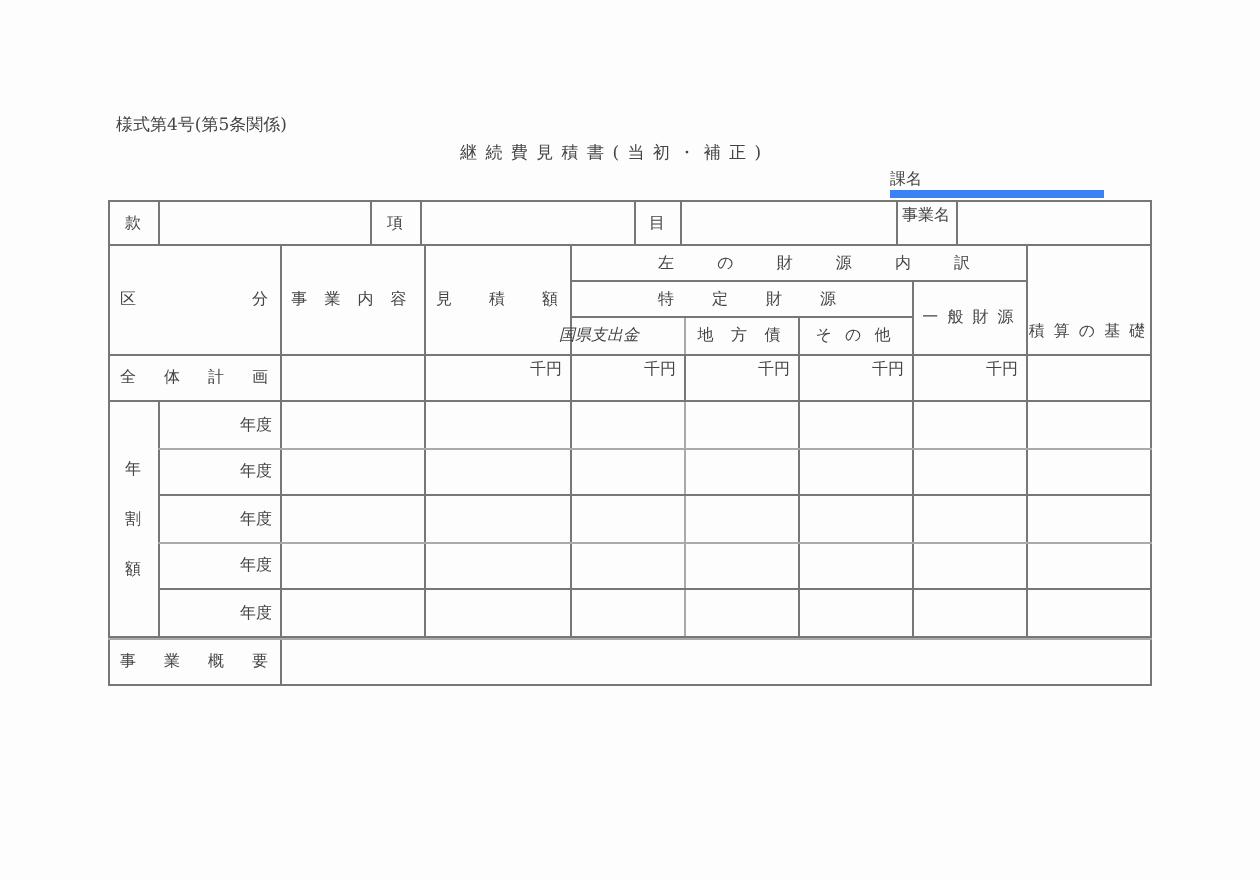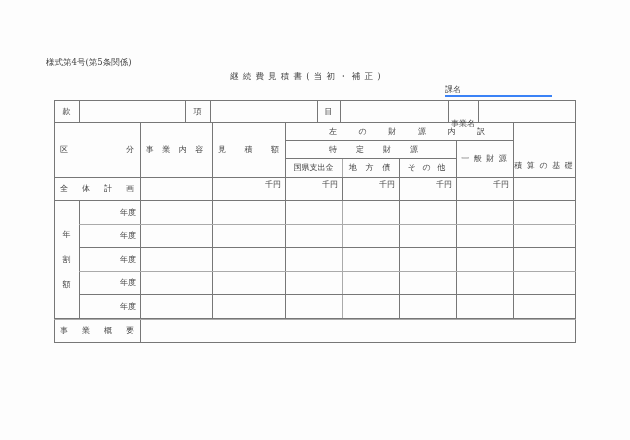--- a/index.html
+++ b/index.html
@@ -1,23 +1,23 @@
 <!DOCTYPE html>
 <html><head>
 <meta charset="utf-8">
 <style>
   html, body { margin:0; padding:0; }
   body {
     width:630px; height:440px; background:#fdfdfd; position:relative; overflow:hidden;
     font-family: "DejaVu Serif", "Liberation Serif", serif; color:#333;
   }
   .abs { position:absolute; }
-  .form-id { left:46px; top:57px; font-size:8.5px; color:#444;text-align:center; }
+  .form-id { left:58px; top:57px; font-size:8.5px; color:#444;text-align:center; }
   .title { left:230px; top:71px; font-size:8.5px; letter-spacing:4.2px; color:#444; white-space:nowrap; }
-  .section { left:445px; top:84px; width:107px; height:11px; font-size:8px; color:#444; border-bottom:2px solid #3b82f6; }
+  .section { left:445px; top:84px; width:107px; height:11px; font-size:8px; color:#444; border-bottom:4px solid #3b82f6; }
   .cell {
     position:absolute; box-sizing:border-box; font-size:8px; color:#444;
     display:flex; align-items:center; white-space:nowrap;
   }
   .line-h { position:absolute; height:1px; background:#777; }
   .line-v { position:absolute; width:1px; background:#777; }
   .line-h.light { background:#aaa; }
   .center { justify-content:center; }
   .right { justify-content:flex-end; padding-right:4px; }
   .spread { justify-content:space-between; padding:0 6px; }
@@ -45,21 +45,21 @@
   <div class="line-v" style="left:340px;top:100px;height:22px;"></div>
   <div class="line-v" style="left:448px;top:100px;height:22px;"></div>
   <div class="line-v" style="left:478px;top:100px;height:22px;"></div>
 
   <div class="cell center" style="left:54px;top:100px;width:25px;height:22px;">款</div>
   <div class="cell" style="left:80px;top:101px;width:105px;height:21px;"></div>
   <div class="cell center" style="left:185px;top:100px;width:25px;height:22px;">項</div>
   <div class="cell" style="left:211px;top:101px;width:106px;height:21px;"></div>
   <div class="cell center" style="left:317px;top:100px;width:23px;height:22px;">目</div>
   <div class="cell" style="left:341px;top:101px;width:107px;height:21px;"></div>
-  <div class="cell center" style="left:448px;top:112px;width:30px;height:22px;">事業名</div>
+  <div class="cell center" style="left:448px;top:96px;width:30px;height:22px;">事業名</div>
   <div class="cell" style="left:479px;top:101px;width:96px;height:21px;"></div>
 
   <div class="line-v" style="left:140px;top:122px;height:220px;"></div>
   <div class="line-v" style="left:212px;top:122px;height:196px;"></div>
   <div class="line-v" style="left:285px;top:122px;height:196px;"></div>
   <div class="line-v" style="left:513px;top:122px;height:196px;"></div>
   <div class="line-v" style="left:456px;top:140px;height:178px;"></div>
   <div class="line-v" style="left:342px;top:158px;height:160px;background:#aaa;"></div>
   <div class="line-v" style="left:399px;top:158px;height:160px;"></div>
   <div class="line-h" style="left:285px;top:140px;width:228px;"></div>
@@ -83,21 +83,21 @@
       <span>源</span>
       <span>内</span>
       <span>訳</span>
   </div>
   <div class="cell" style="left:285px;top:140px;width:171px;height:18px;justify-content:space-between;padding:0 38px 0 44px;box-sizing:border-box;">
     <span>特</span>
       <span>定</span>
       <span>財</span>
       <span>源</span>
   </div>
-  <div class="cell center" style="left:285px;top:158px;width:57px;height:19px;">国県支出金</div>
+  <div class="cell center" style="left:271px;top:158px;width:57px;height:19px;font-style:italic;">国県支出金</div>
   <div class="cell center" style="left:342px;top:158px;width:57px;height:19px;letter-spacing:2px;font-family:Liberation Mono, monospace;">地 方 債</div>
   <div class="cell center" style="left:399px;top:158px;width:57px;height:19px;letter-spacing:2px;">そ の 他</div>
   <div class="cell center" style="left:456px;top:140px;width:57px;height:37px;letter-spacing:1px;">一 般 財 源</div>
   <div class="cell center" style="left:513px;top:138px;width:62px;height:55px;letter-spacing:1px;">積 算 の 基 礎</div>
 
   <div class="line-v" style="left:342px;top:177px;height:23px;"></div>
   <div class="line-h" style="left:54px;top:200px;width:522px;"></div>
   <div class="cell spread" style="left:54px;top:177px;width:86px;height:23px;">
     <span>全</span>
       <span>体</span>

